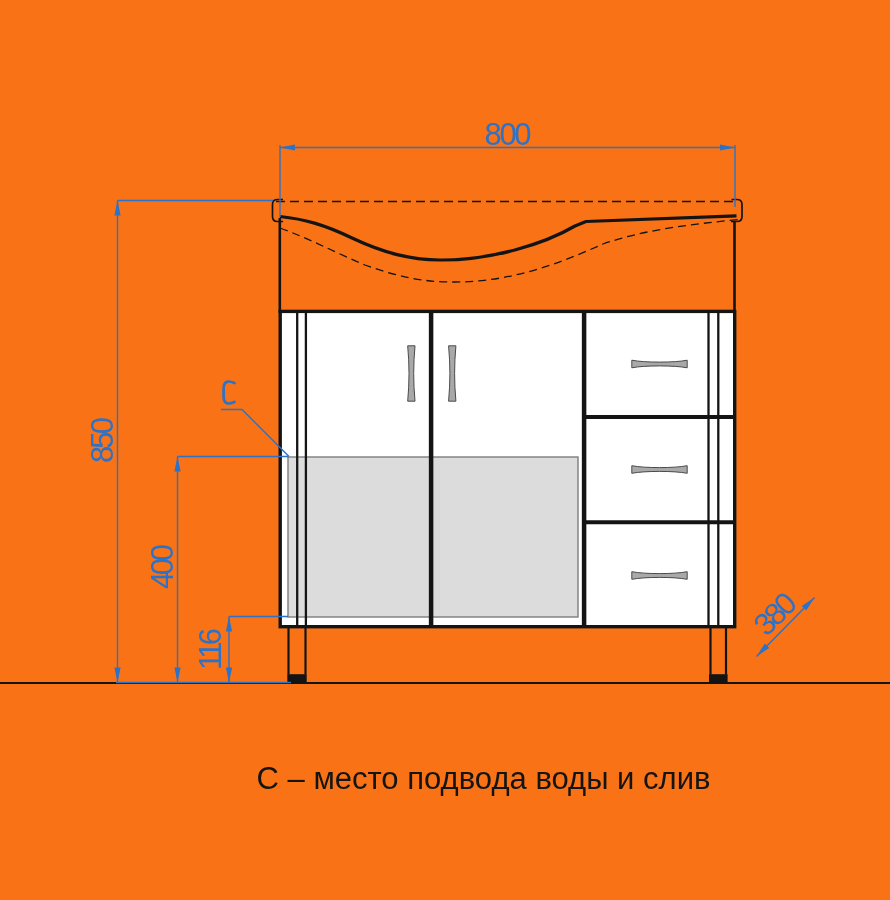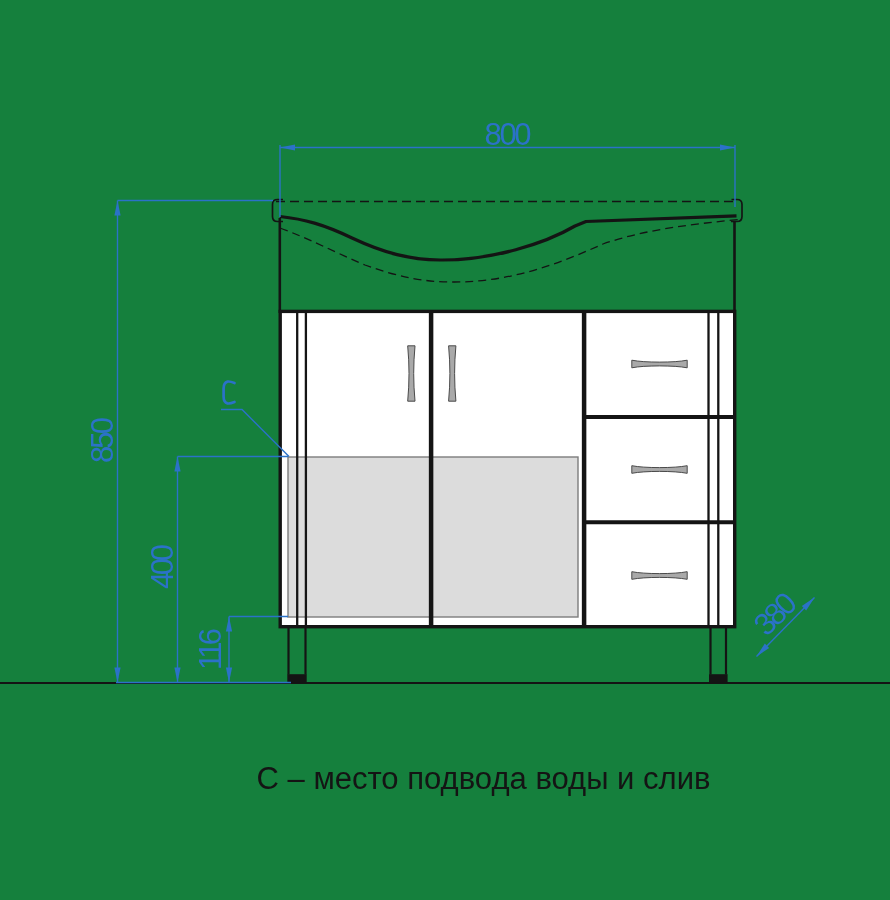--- a/index.html
+++ b/index.html
@@ -1,16 +1,16 @@
 <!DOCTYPE html>
 <html><head>
 <meta charset="utf-8">
 <style>
   html,body{margin:0;padding:0;background:#ffffff;}
-  #wrap{position:relative;width:890px;height:900px;background:#15803d;overflow:hidden;}
+  #wrap{position:relative;width:890px;height:900px;background:#f97316;overflow:hidden;}
   svg{position:absolute;left:0;top:0;}
   text{font-family:"Liberation Sans", sans-serif;}
 </style>
 </head>
 <body>
 <div id="wrap">
 <svg width="890" height="900" viewBox="0 0 890 900">
 
   <line x1="0" y1="683" x2="890" y2="683" stroke="#141414" stroke-width="2.2"></line>
 

